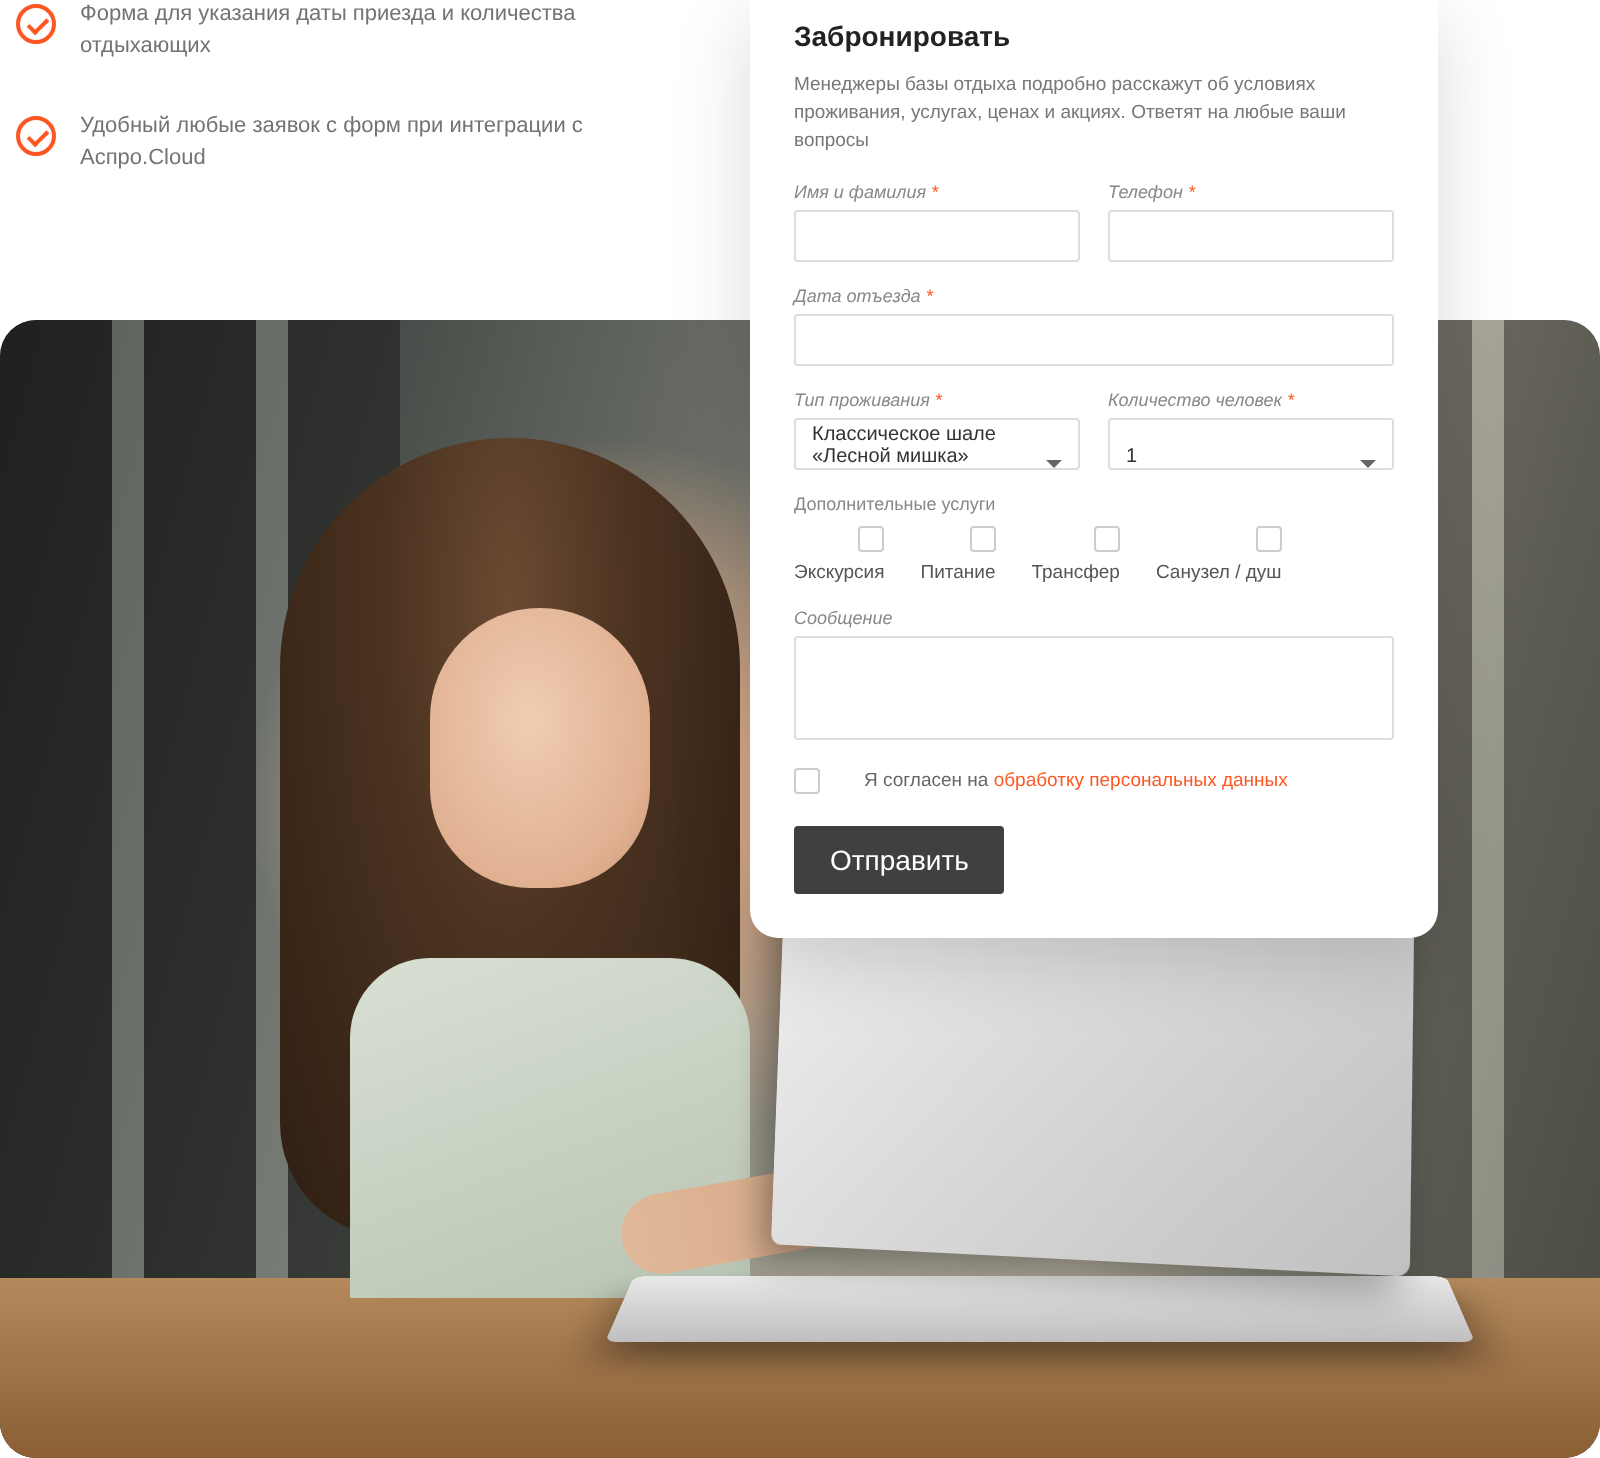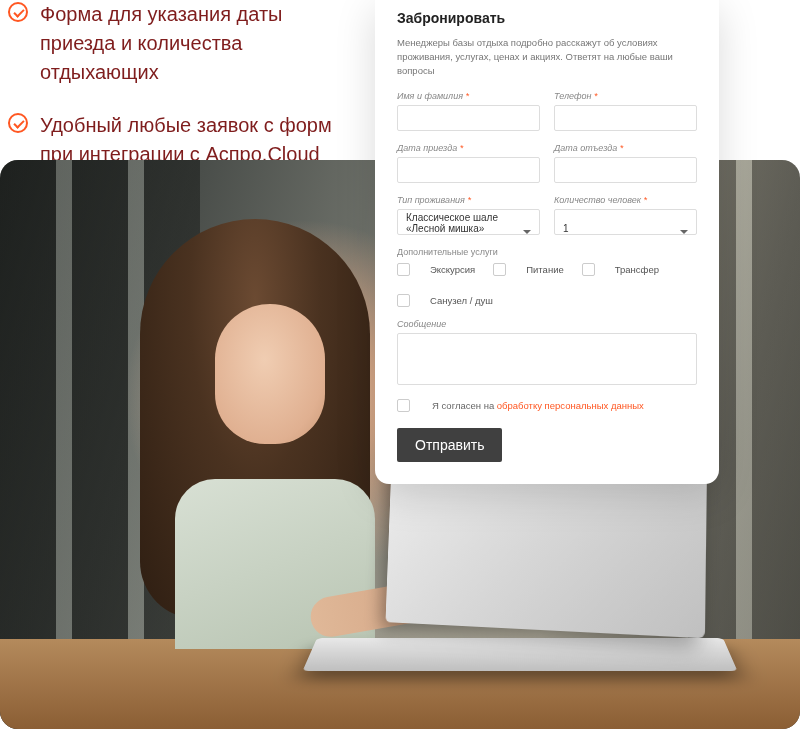--- a/index.html
+++ b/index.html
@@ -37,22 +37,22 @@
     position: absolute;
     left: 4px;
     top: 5px;
     width: 8px;
     height: 4px;
     border-left: 2px solid #ff5722;
     border-bottom: 2px solid #ff5722;
     transform: rotate(-45deg);
   }
   .feature-text {
-    font-size: 20px;
-    color: #7f1d1d;
+    font-size: 11px;
+    color: #737373;
     line-height: 1.45;
   }
   .hero-bg {
     position: absolute;
     top: 160px;
     left: 0;
     width: 800px;
     height: 569px;
     border-radius: 18px;
     background:
@@ -218,24 +218,25 @@
     margin-bottom: 6px;
   }
   .checks {
     display: flex;
     gap: 18px;
     margin-bottom: 12px;
     flex-wrap: wrap;
   }
   .check {
     display: flex;
-    align-items: center;
-    gap: 20px;
+    align-items: flex-end;
+    gap: 5px;
     font-size: 9.5px;
     color: #555;
+    flex-direction: column;
   }
   .box {
     width: 13px;
     height: 13px;
     border: 1px solid #ccc;
     border-radius: 2px;
     background: #fff;
     flex-shrink: 0;
   }
   .textarea {
@@ -303,24 +304,20 @@
       <div class="lbl"><span>Имя и фамилия</span> <span class="req">*</span></div>
       <input class="input" style="">
     </div>
     <div class="col">
       <div class="lbl"><span>Телефон</span> <span class="req">*</span></div>
       <input class="input" style="">
     </div>
   </div>
 
   <div class="row">
-    <div class="col">
-      <div class="lbl"><span>Дата приезда</span> <span class="req">*</span></div>
-      <input class="input" style="">
-    </div>
     <div class="col">
       <div class="lbl"><span>Дата отъезда</span> <span class="req">*</span></div>
       <input class="input" style="">
     </div>
   </div>
 
   <div class="row">
     <div class="col">
       <div class="lbl"><span>Тип проживания</span> <span class="req">*</span></div>
       <div class="select">

